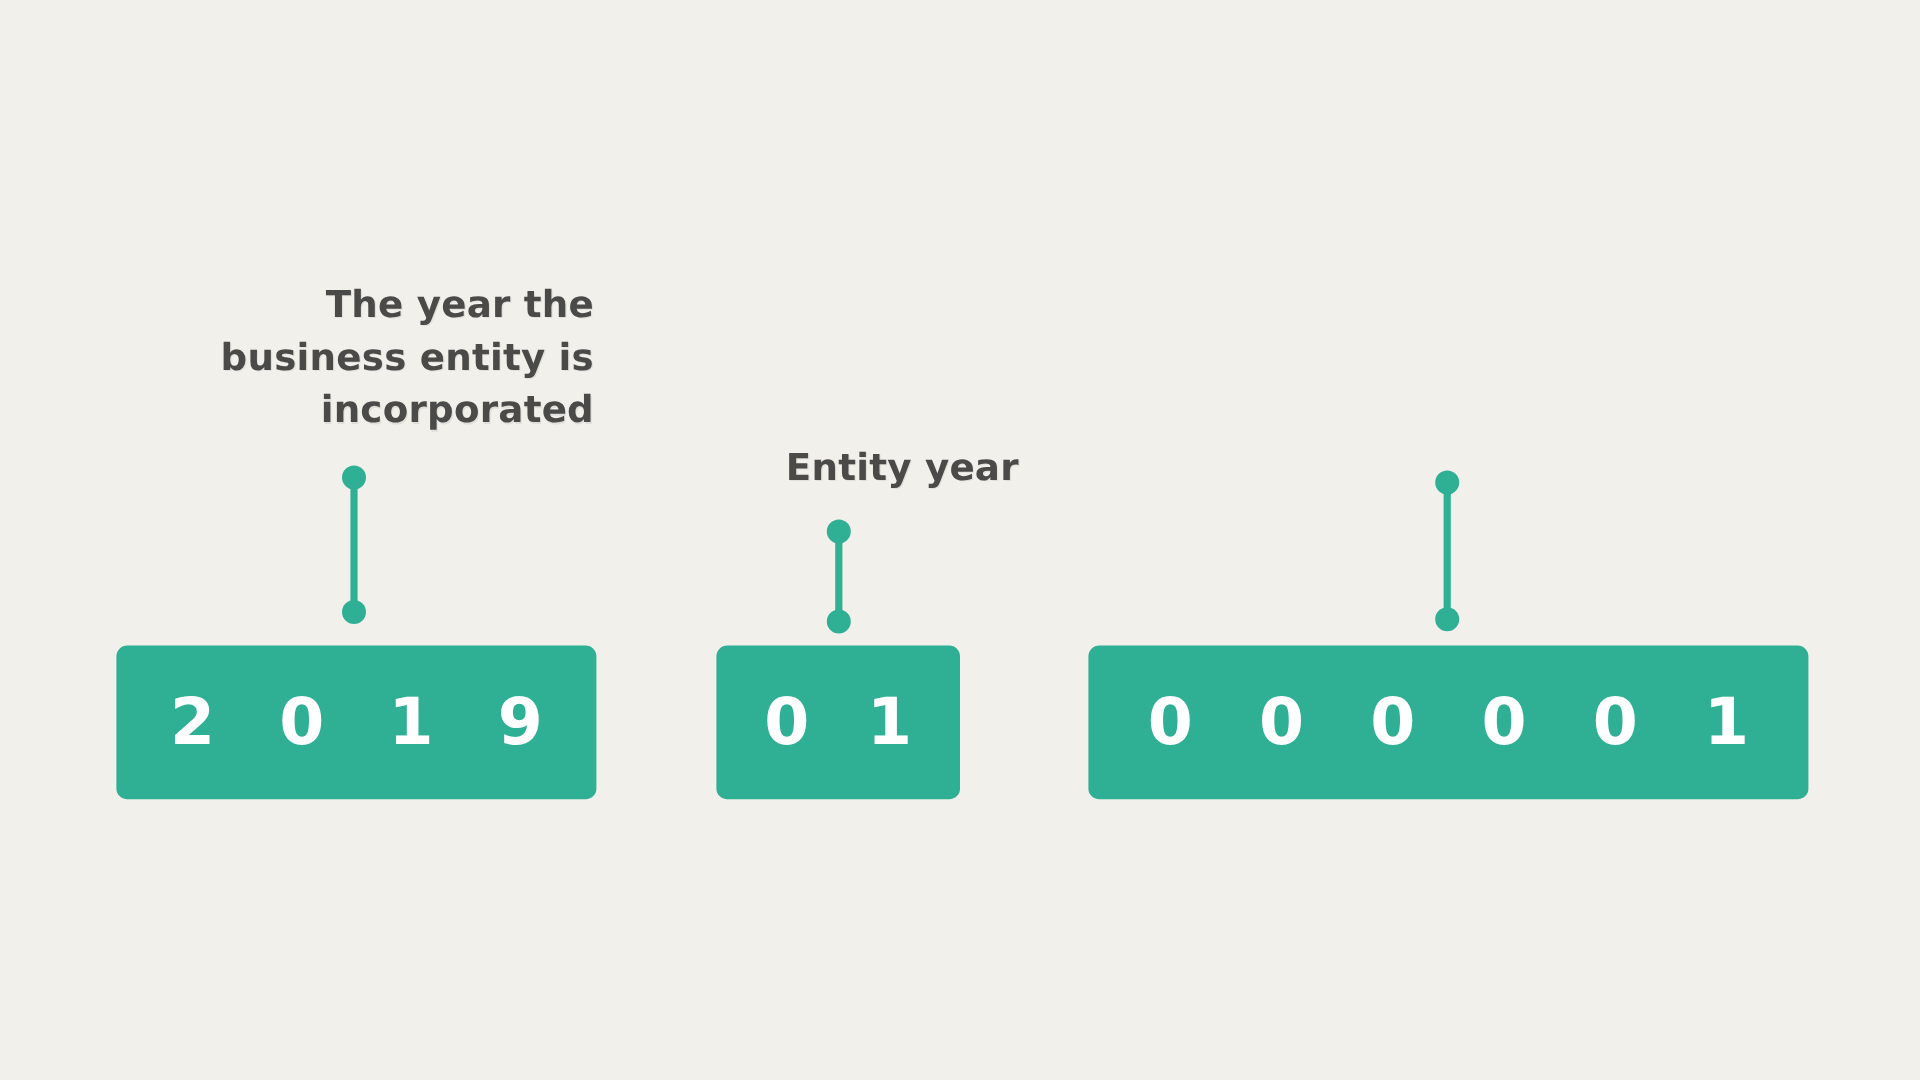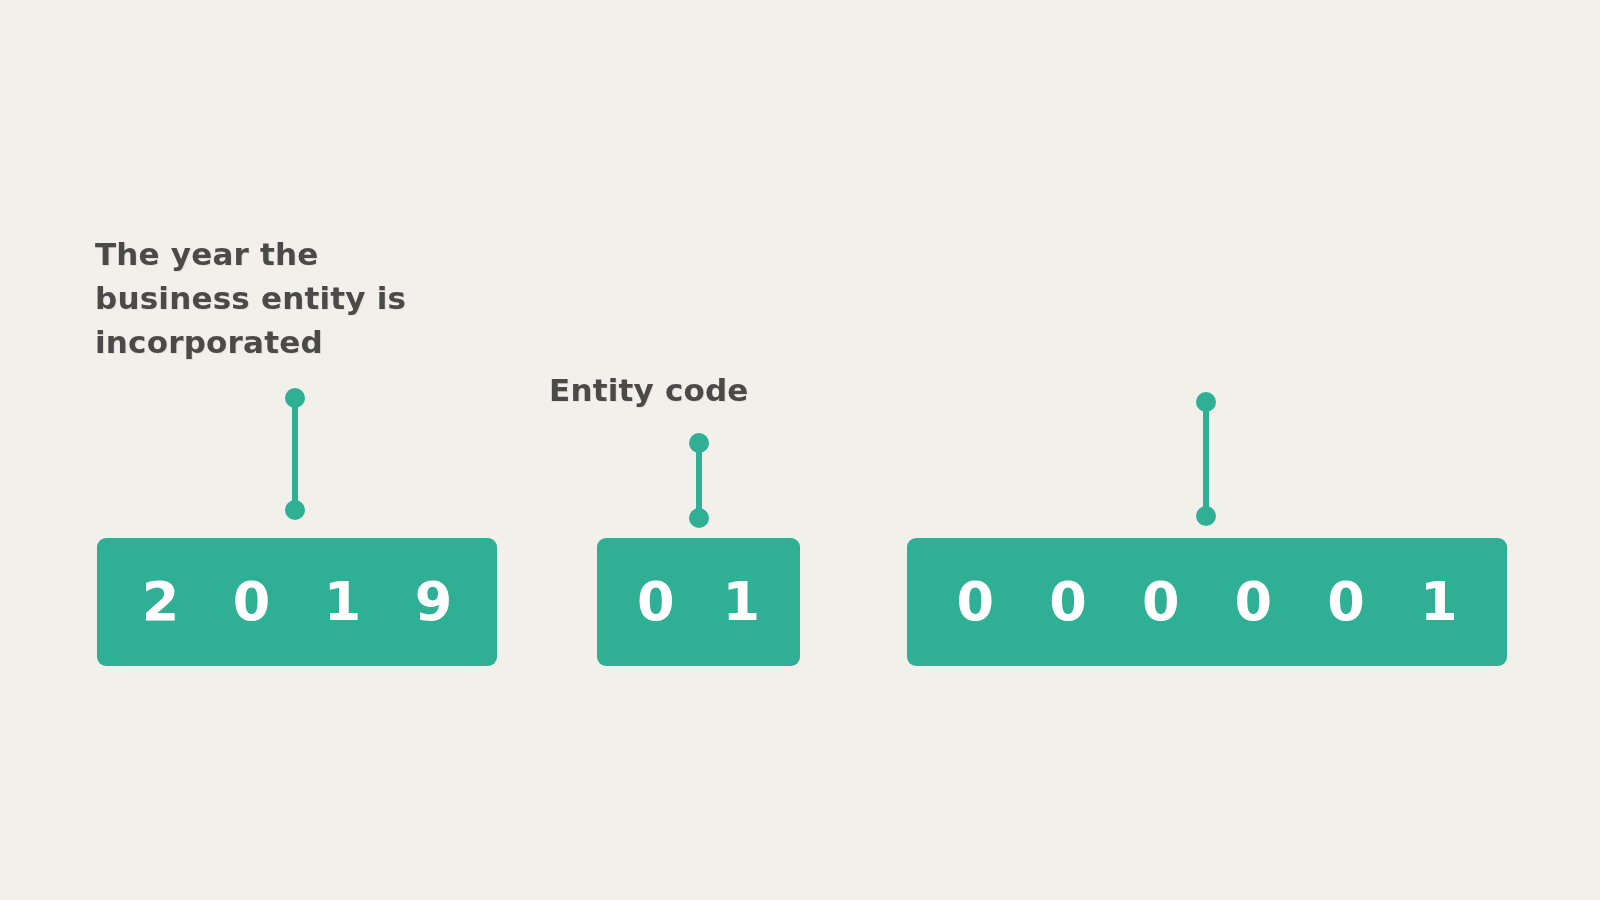--- a/index.html
+++ b/index.html
@@ -21,21 +21,21 @@
     height: 900px;
   }
 
   
   .callout-label {
     position: absolute;
     color: #4a4a48;
     font-weight: bold;
     font-size: 31px;
     line-height: 1.42;
-    text-align: left;
+    text-align: right;
     letter-spacing: 0.2px;
     text-shadow: 1px 1px 0 rgba(0,0,0,0.07);
     white-space: pre-line;
   }
 
   #label-year {
     left: 95px;
     top: 232px;
     width: 400px;
   }
@@ -123,21 +123,21 @@
     <div class="dot bottom"></div>
   </div>
 
   <div class="digit-box" id="box-year">
     <span class="digit">2</span>
     <span class="digit">0</span>
     <span class="digit">1</span>
     <span class="digit">9</span>
   </div>
 
-  <div class="callout-label" id="label-entity">Entity code</div>
+  <div class="callout-label" id="label-entity">Entity year</div>
 
   <div class="connector" id="connector-entity">
     <div class="dot top"></div>
     <div class="stem"></div>
     <div class="dot bottom"></div>
   </div>
 
   <div class="digit-box" id="box-entity">
     <span class="digit">0</span>
     <span class="digit">1</span>

